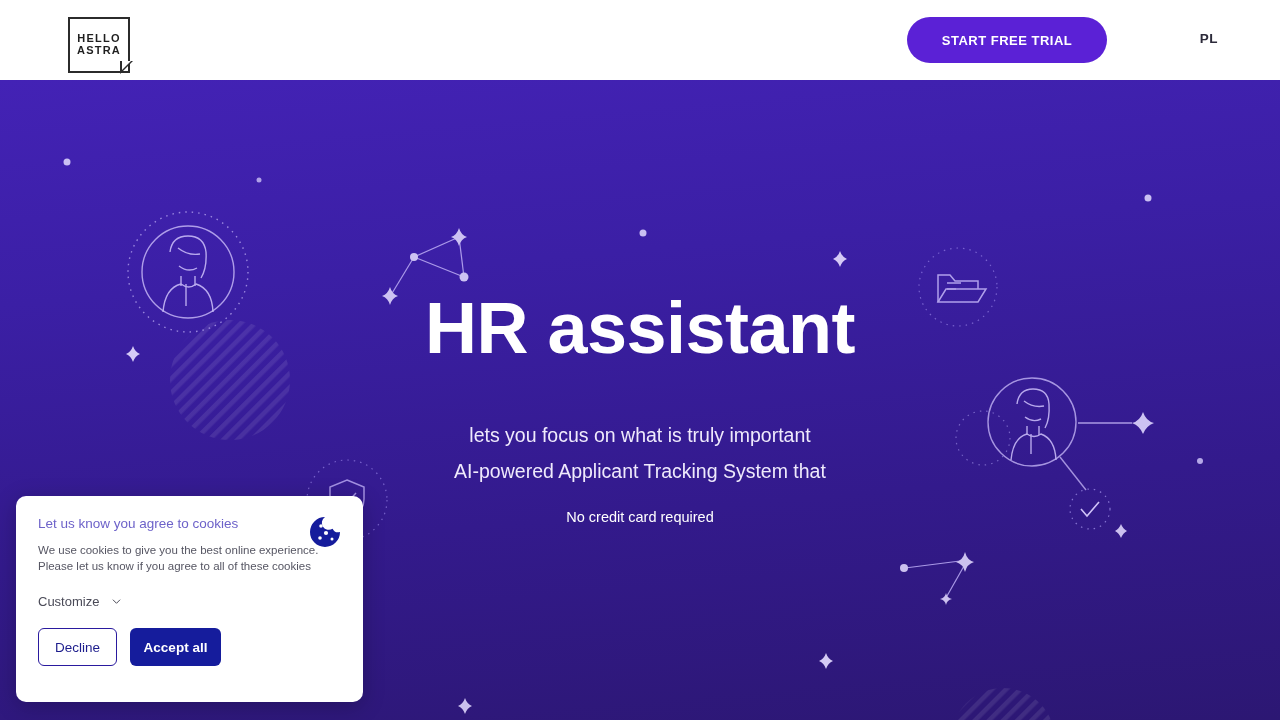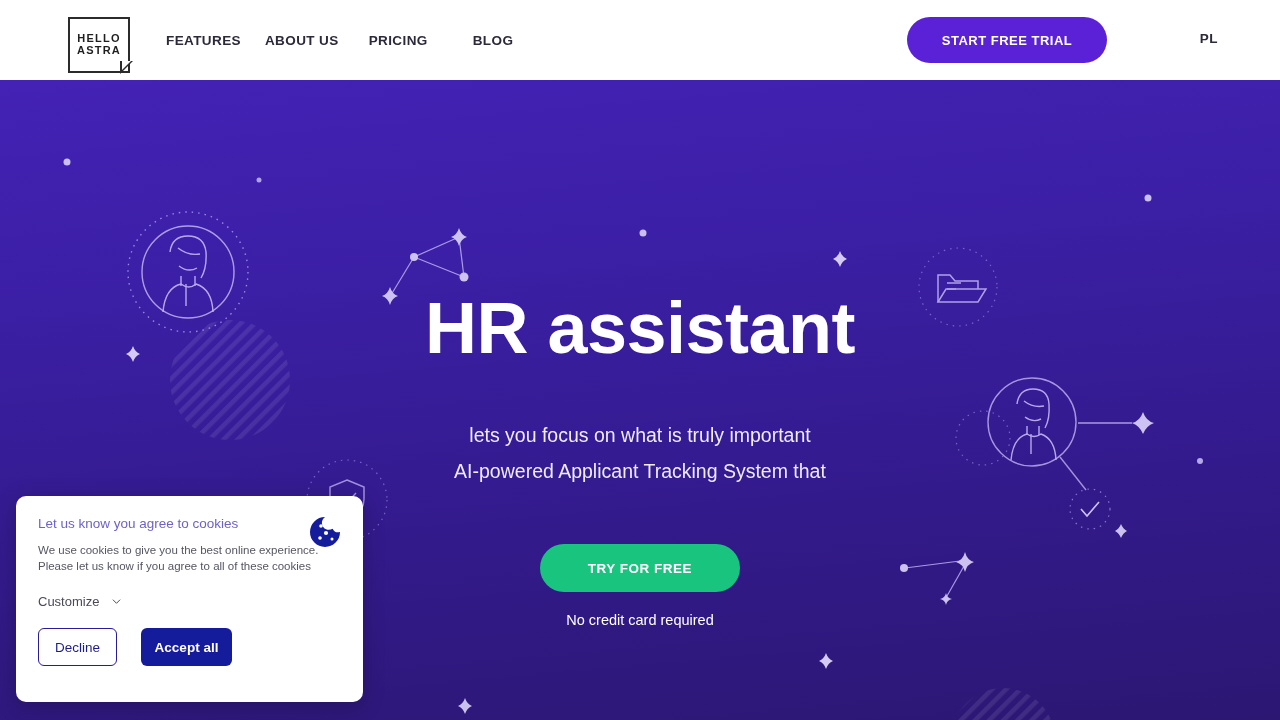--- a/index.html
+++ b/index.html
@@ -119,21 +119,21 @@
     z-index: 60;
   }
   .cookie-eyebrow { font-size: 13.5px; color: #6d62c9; font-weight: 400; }
   .cookie-title { font-size: 21px; color: #1a1a8e; font-weight: 700; margin-top: 6px; letter-spacing: -0.2px; }
   .cookie-body { font-size: 11.5px; color: #565663; line-height: 16px; margin-top: 11px; }
   .cookie-customize {
     font-size: 13px; color: #4a4a57; margin-top: 20px;
     display: inline-flex; align-items: center; gap: 13px; cursor: pointer;
   }
   .chev { width: 9px; height: 9px; display: inline-block; }
-  .cookie-actions { display: flex; gap: 24px; margin-top: 18px; }
+  .cookie-actions { display: flex; gap: 13px; margin-top: 18px; }
   .btn-decline {
     width: 79px; height: 38px; border-radius: 6px;
     background: #ffffff; border: 1px solid #2a1a9e;
     color: #1c1c8c; font-size: 13.5px; font-weight: 400;
     font-family: "Liberation Sans", sans-serif; cursor: pointer;
   }
   .btn-accept {
     width: 91px; height: 38px; border-radius: 6px;
     background: #151c9c; border: none;
     color: #ffffff; font-size: 13.5px; font-weight: 700;
@@ -150,26 +150,20 @@
 
     <div class="logo-wrap">
       <div class="logo-box">
         <span class="logo-l1">HELLO</span>
         <span class="logo-l2">ASTRA</span>
       </div>
       <span class="logo-tail"></span>
       <span class="logo-tail-inner"></span>
     </div>
 
-    <nav class="nav">
-      <a href="#" class="n1">FEATURES</a>
-      <a href="#" class="n2">ABOUT US</a>
-      <a href="#" class="n3">PRICING</a>
-      <a href="#" class="n4">BLOG</a>
-    </nav>
 
     <button class="cta-trial">START FREE TRIAL</button>
     <div class="lang">PL</div>
   </div>
 
   <div class="hero">
 
     <svg class="deco" width="1280" height="640" viewBox="0 0 1280 640" style="left:0;top:0;">
       <defs>
         <pattern id="stripes" width="10" height="10" patternUnits="userSpaceOnUse" patternTransform="rotate(45)">
@@ -259,21 +253,20 @@
     </svg>
 
     <div class="hero-content">
       <div class="headline">
         <div>HR assistant</div>
       </div>
       <div class="subhead">
         <div>lets you focus on what is truly important</div>
         <div>AI-powered Applicant Tracking System that</div>
       </div>
-      <button class="try-btn">TRY FOR FREE</button>
       <div class="nocard">No credit card required</div>
     </div>
   </div>
 
   <div class="cookie">
     <div class="cookie-eyebrow">Let us know you agree to cookies</div>
     <div class="cookie-body">
       <div>We use cookies to give you the best online experience.</div>
       <div>Please let us know if you agree to all of these cookies</div>
     </div>

